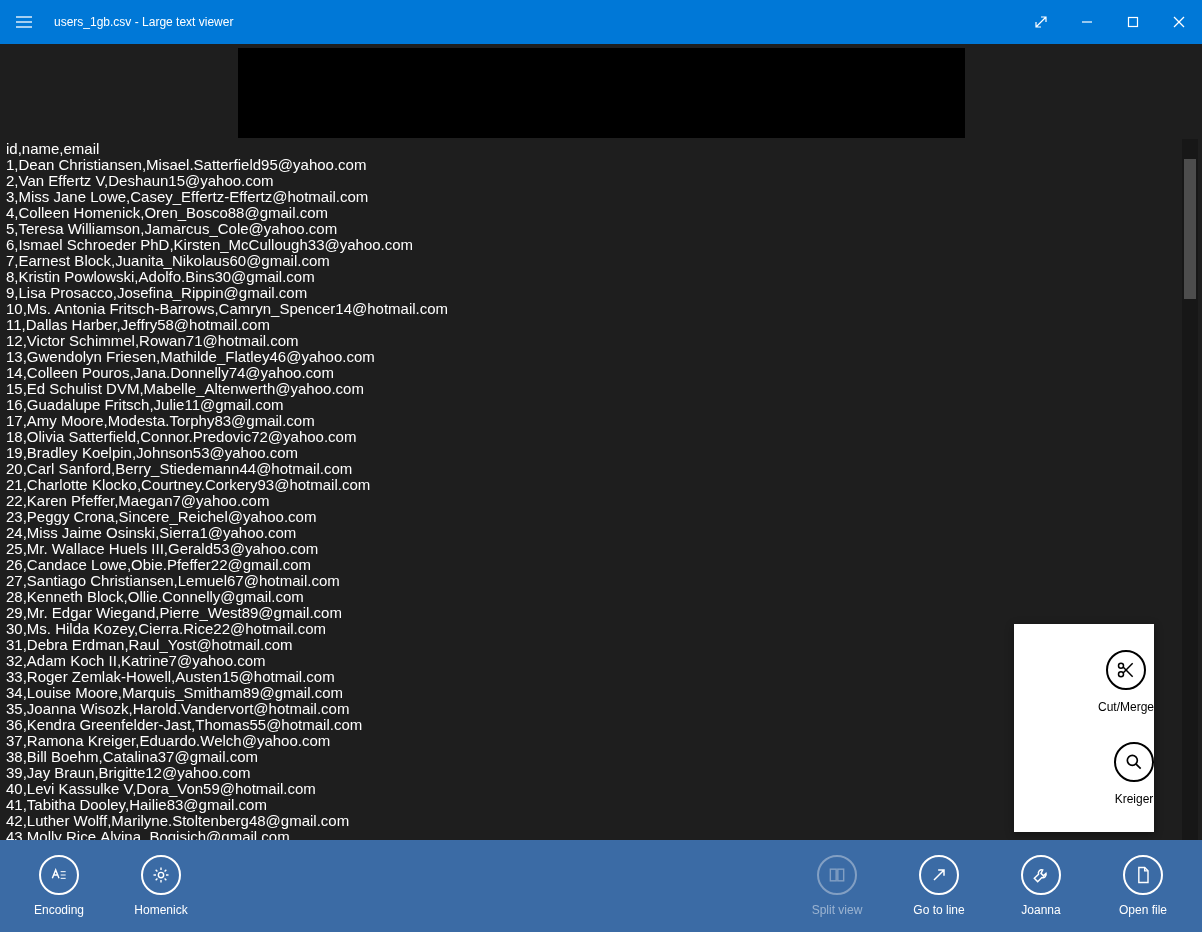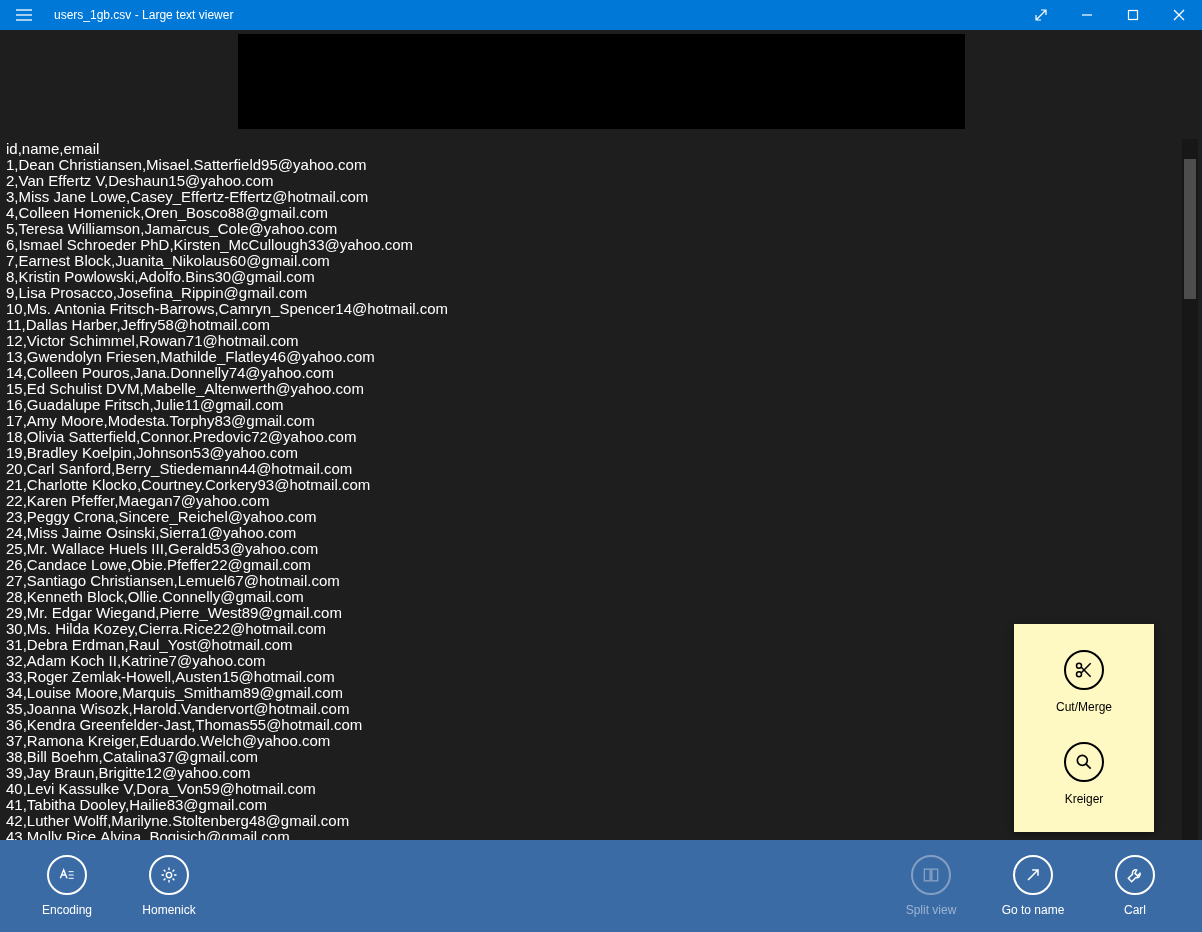--- a/index.html
+++ b/index.html
@@ -5,21 +5,21 @@
   * { margin: 0; padding: 0; box-sizing: border-box; }
   body {
     width: 1202px;
     height: 932px;
     font-family: "Segoe UI", Arial, sans-serif;
     background: #1e1e1e;
     overflow: hidden;
     position: relative;
   }
   .titlebar {
-    height: 30px;
+    height: 44px;
     background: #0078d7;
     display: flex;
     align-items: center;
     color: white;
     font-size: 12px;
   }
   .titlebar .hamburger {
     width: 48px;
     height: 30px;
     display: flex;
@@ -89,25 +89,26 @@
     right: 2px;
     height: 140px;
     background: #4d4d4d;
   }
 
   .tools-popup {
     position: absolute;
     right: 48px;
     bottom: 100px;
     width: 140px;
-    background: #fef9c3;
+    background: #ffffff;
     box-shadow: 0 2px 8px rgba(0,0,0,0.4);
     display: flex;
     flex-direction: column;
     padding: 12px 0;
+    align-items: flex-end;
   }
   .tools-popup .tool {
     display: flex;
     flex-direction: column;
     align-items: center;
     justify-content: center;
     padding: 14px 0;
     cursor: pointer;
     color: #000;
     font-size: 12px;
@@ -123,21 +124,21 @@
     margin-bottom: 10px;
   }
 
   .appbar {
     position: absolute;
     left: 0; right: 0; bottom: 0;
     height: 92px;
     background: #3b6ba5;
     display: flex;
     align-items: center;
-    padding: 0 28px;
+    padding: 0 20px;
     color: white;
   }
   .appbar .ab-left { display: flex; gap: 24px; }
   .appbar .ab-right { display: flex; gap: 24px; margin-left: auto; }
   .appbar .ab-btn {
     display: flex;
     flex-direction: column;
     align-items: center;
     justify-content: center;
     width: 78px;
@@ -256,24 +257,33 @@
         </svg>
       </div>
       <span>Split view</span>
     </div>
     <div class="ab-btn">
       <div class="ic">
         <svg width="20" height="20" viewBox="0 0 24 24" fill="none" stroke="white" stroke-width="1.8">
           <path d="M6 18 L18 6 M11 6 H18 V13"></path>
         </svg>
       </div>
-      <span>Go to name</span>
+      <span>Go to line</span>
     </div>
     <div class="ab-btn">
       <div class="ic">
         <svg width="20" height="20" viewBox="0 0 24 24" fill="none" stroke="white" stroke-width="1.8">
           <path d="M14 6 a4 4 0 0 0 -5 5 L4 16 l4 4 5-5 a4 4 0 0 0 5-5 l-3 3 -3-3 z"></path>
         </svg>
       </div>
-      <span>Carl</span>
+      <span>Joanna</span>
+    </div>
+    <div class="ab-btn">
+      <div class="ic">
+        <svg width="20" height="20" viewBox="0 0 24 24" fill="none" stroke="white" stroke-width="1.7">
+          <path d="M7 3 h7 l4 4 v14 H7 z"></path>
+            <path d="M14 3 v4 h4"></path>
+        </svg>
+      </div>
+      <span>Open file</span>
     </div>
   </div>
 </div>
 
 </body></html>

